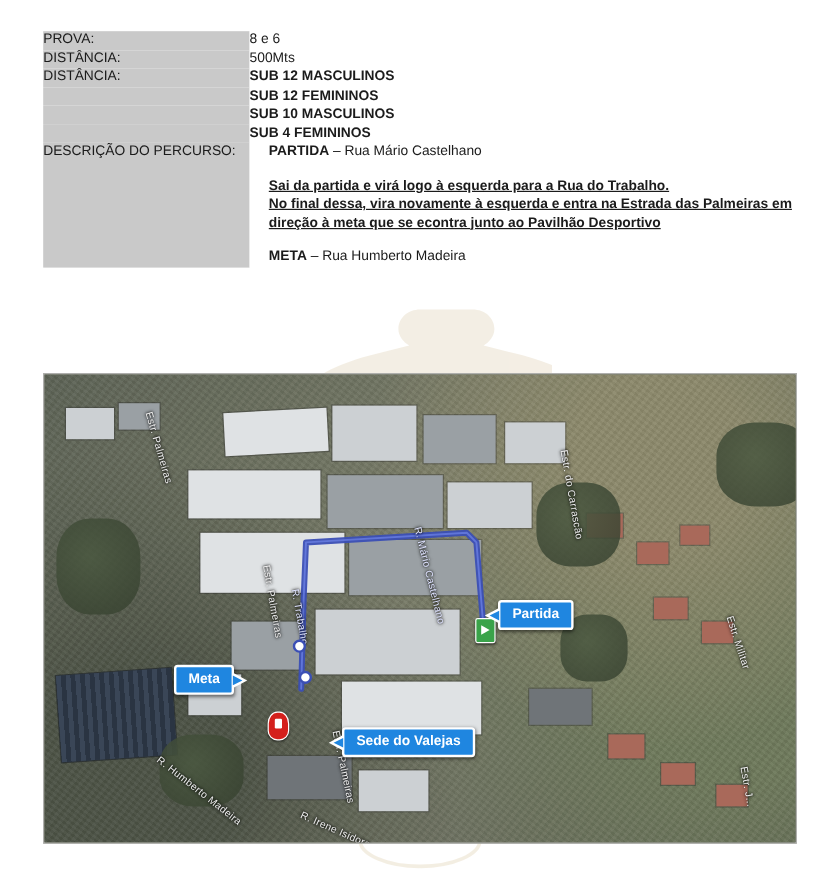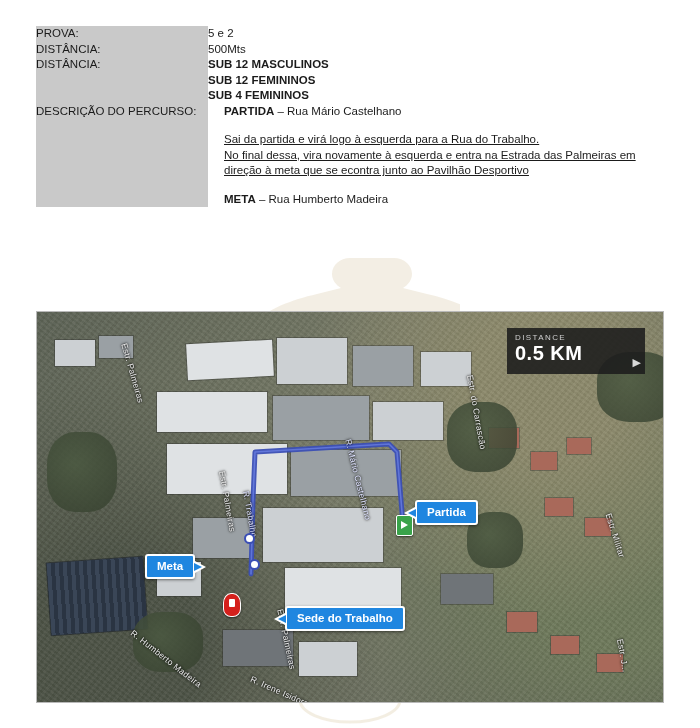--- a/index.html
+++ b/index.html
@@ -56,21 +56,21 @@
   .col-label {
     width: 172px;
     background: #c9c9c9;
     padding: 1px 4px 1px 4px;
   }
   .col-value {
     padding: 1px 4px 1px 6px;
     background: #ffffff;
   }
   .bold { font-weight: bold; }
-  .underline { text-decoration: underline; }
+  .underline { text-decoration: underline; font-weight: bold; }
 
   .desc-wrap {
     display: block;
   }
   .desc-line { display: block; margin-left: 16px; }
   .desc-spacer { display: block; height: 13px; }
 
   
   .map {
     position: absolute;
@@ -282,21 +282,21 @@
   </svg>
 </div>
 
 <table class="info-table">
   <tbody>
     <tr>
       <td class="col-label">
         <span>PROVA:</span>
       </td>
       <td class="col-value">
-        <span>5 e 2</span>
+        <span>8 e 6</span>
       </td>
     </tr>
     <tr>
       <td class="col-label">
         <span>DISTÂNCIA:</span>
       </td>
       <td class="col-value">
         <span>500Mts</span>
       </td>
     </tr>
@@ -307,20 +307,28 @@
       <td class="col-value bold">
         <span>SUB 12 MASCULINOS</span>
       </td>
     </tr>
     <tr>
       <td class="col-label">
         <span></span>
       </td>
       <td class="col-value bold">
         <span>SUB 12 FEMININOS</span>
+      </td>
+    </tr>
+    <tr>
+      <td class="col-label">
+        <span></span>
+      </td>
+      <td class="col-value bold">
+        <span>SUB 10 MASCULINOS</span>
       </td>
     </tr>
     <tr>
       <td class="col-label">
         <span></span>
       </td>
       <td class="col-value bold">
         <span>SUB 4 FEMININOS</span>
       </td>
     </tr>
@@ -409,22 +417,17 @@
       <span>Partida</span>
     </div>
     <div class="callout tail-right" style="left:108px;top:242px;">
       <span class="tail"></span>
       <span class="tail2"></span>
       <span>Meta</span>
     </div>
     <div class="callout tail-left" style="left:248px;top:294px;">
       <span class="tail"></span>
       <span class="tail2"></span>
-      <span>Sede do Trabalho</span>
+      <span>Sede do Valejas</span>
     </div>
 
-    <div class="distance-box">
-      <div class="lbl">DISTANCE</div>
-      <div class="val">0.5 KM</div>
-      <span class="distance-arrow">▶</span>
-    </div>
   </div>
 </div>
 
 </body></html>

